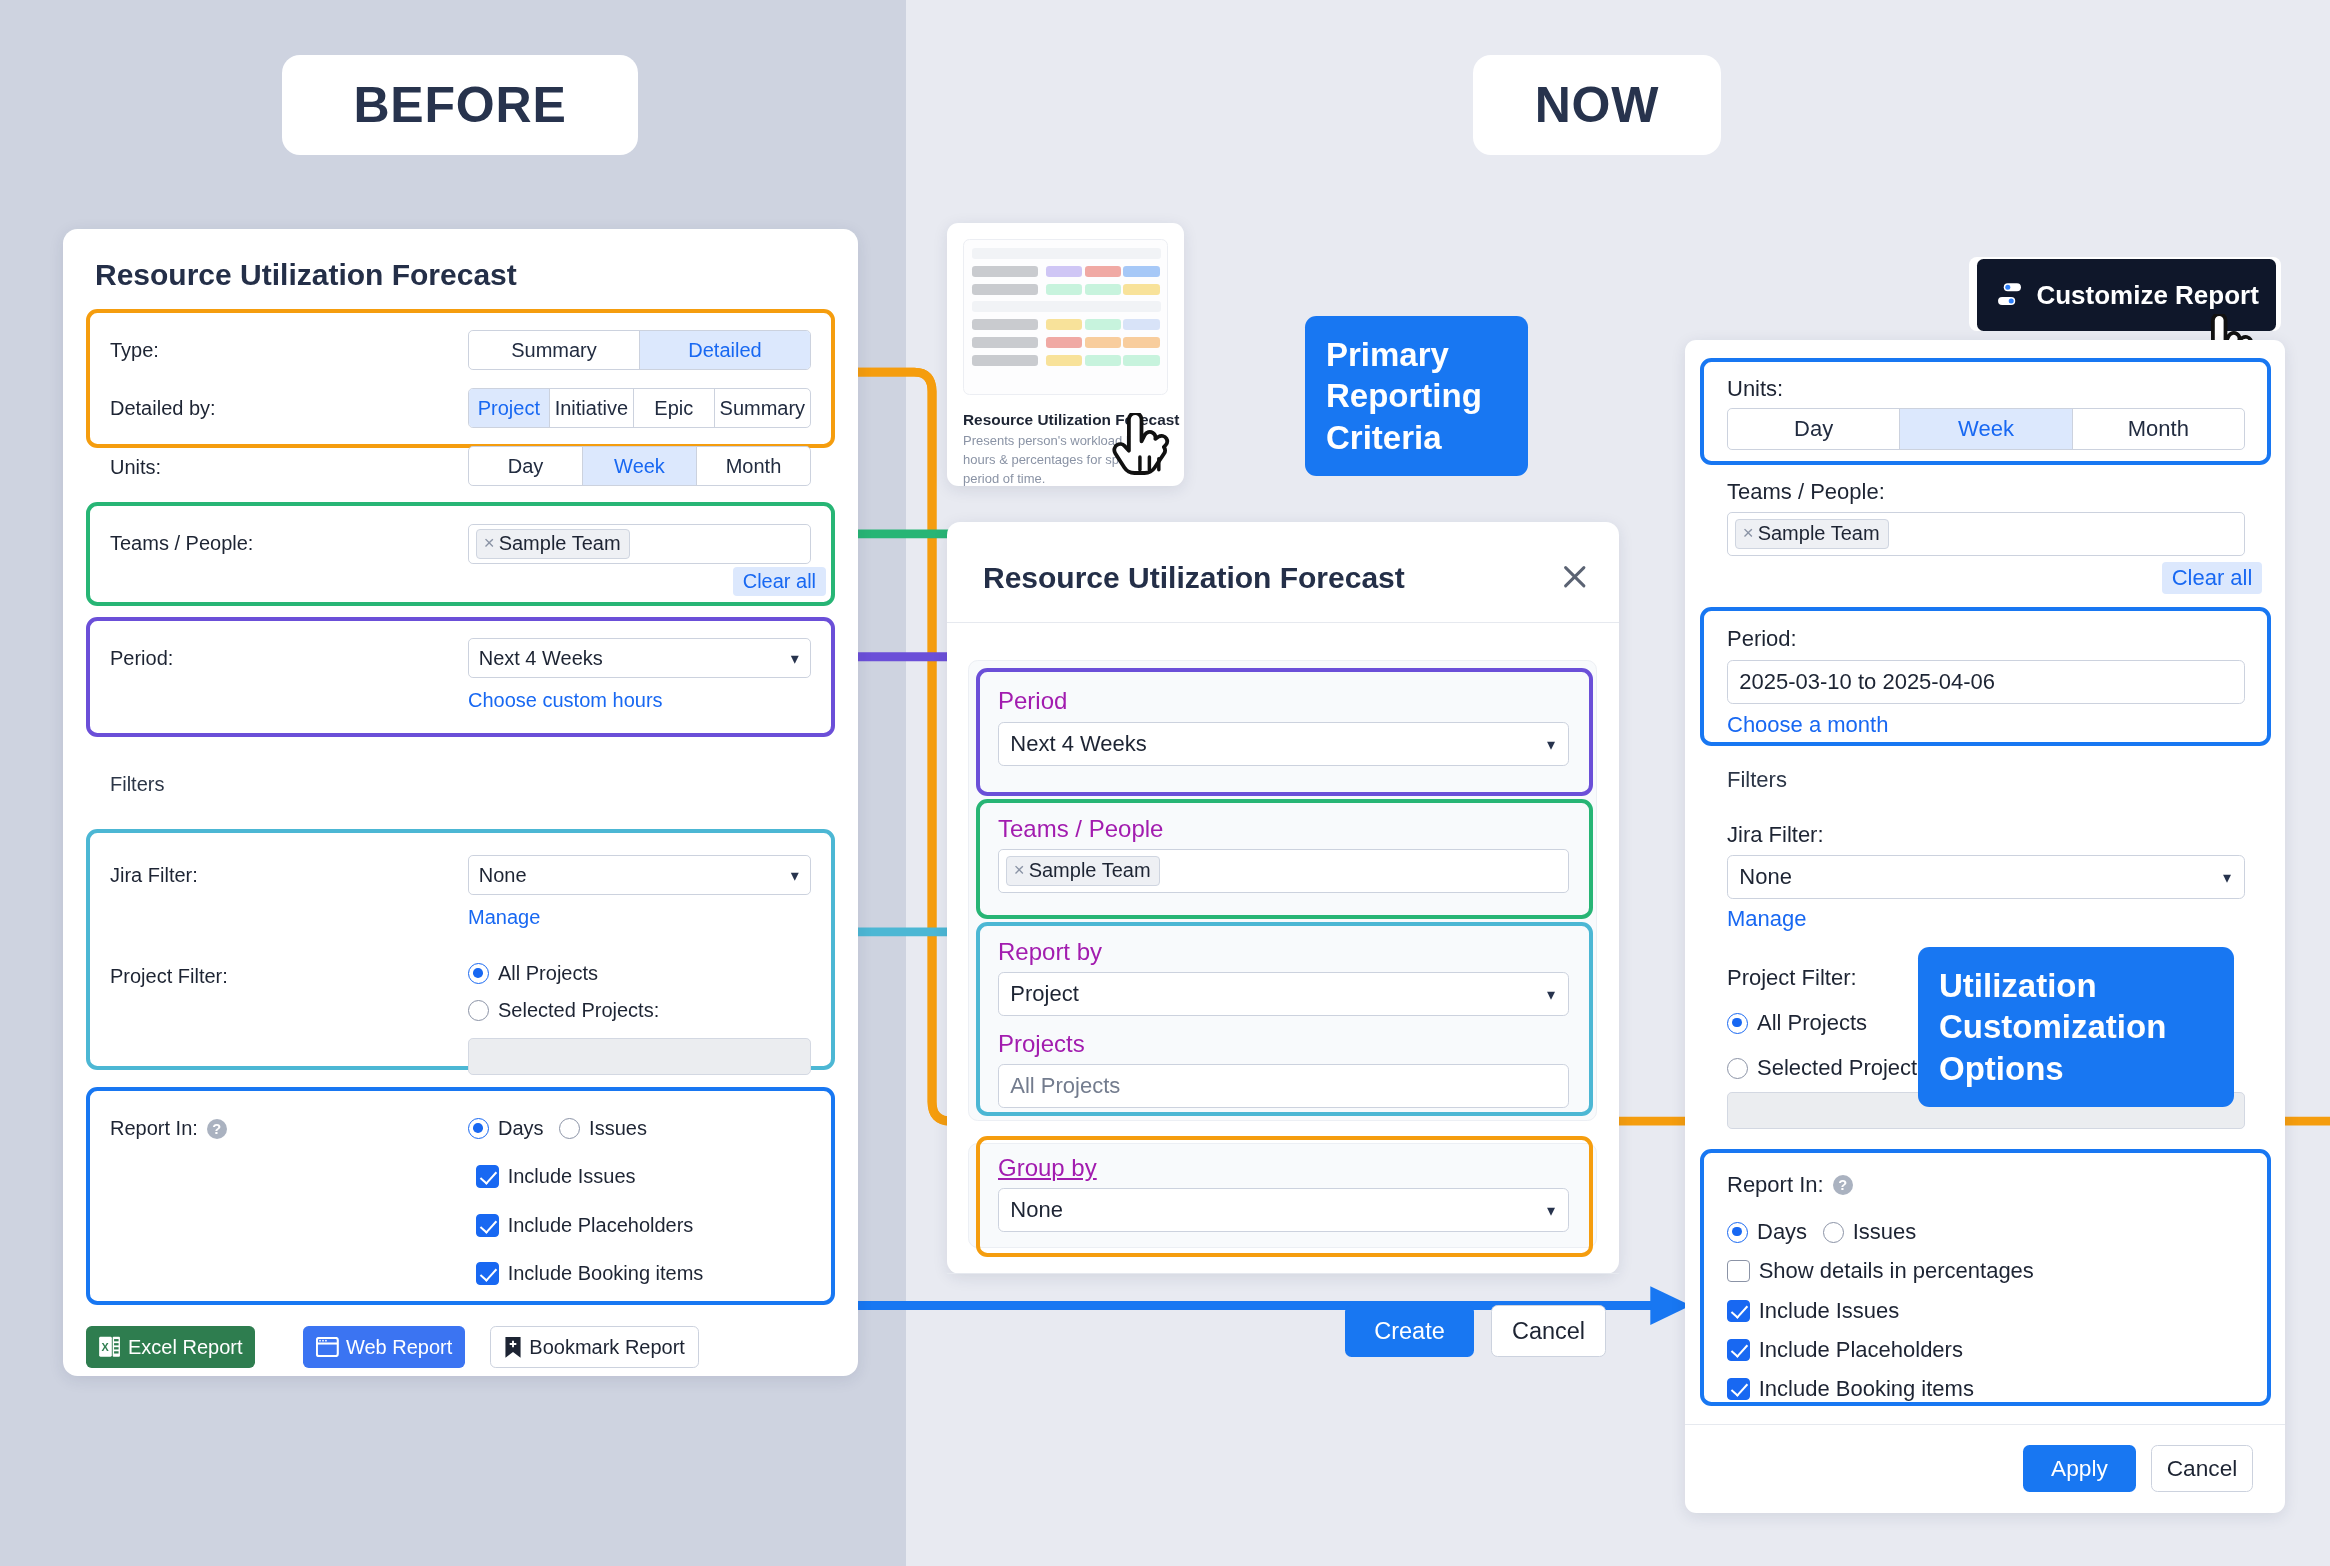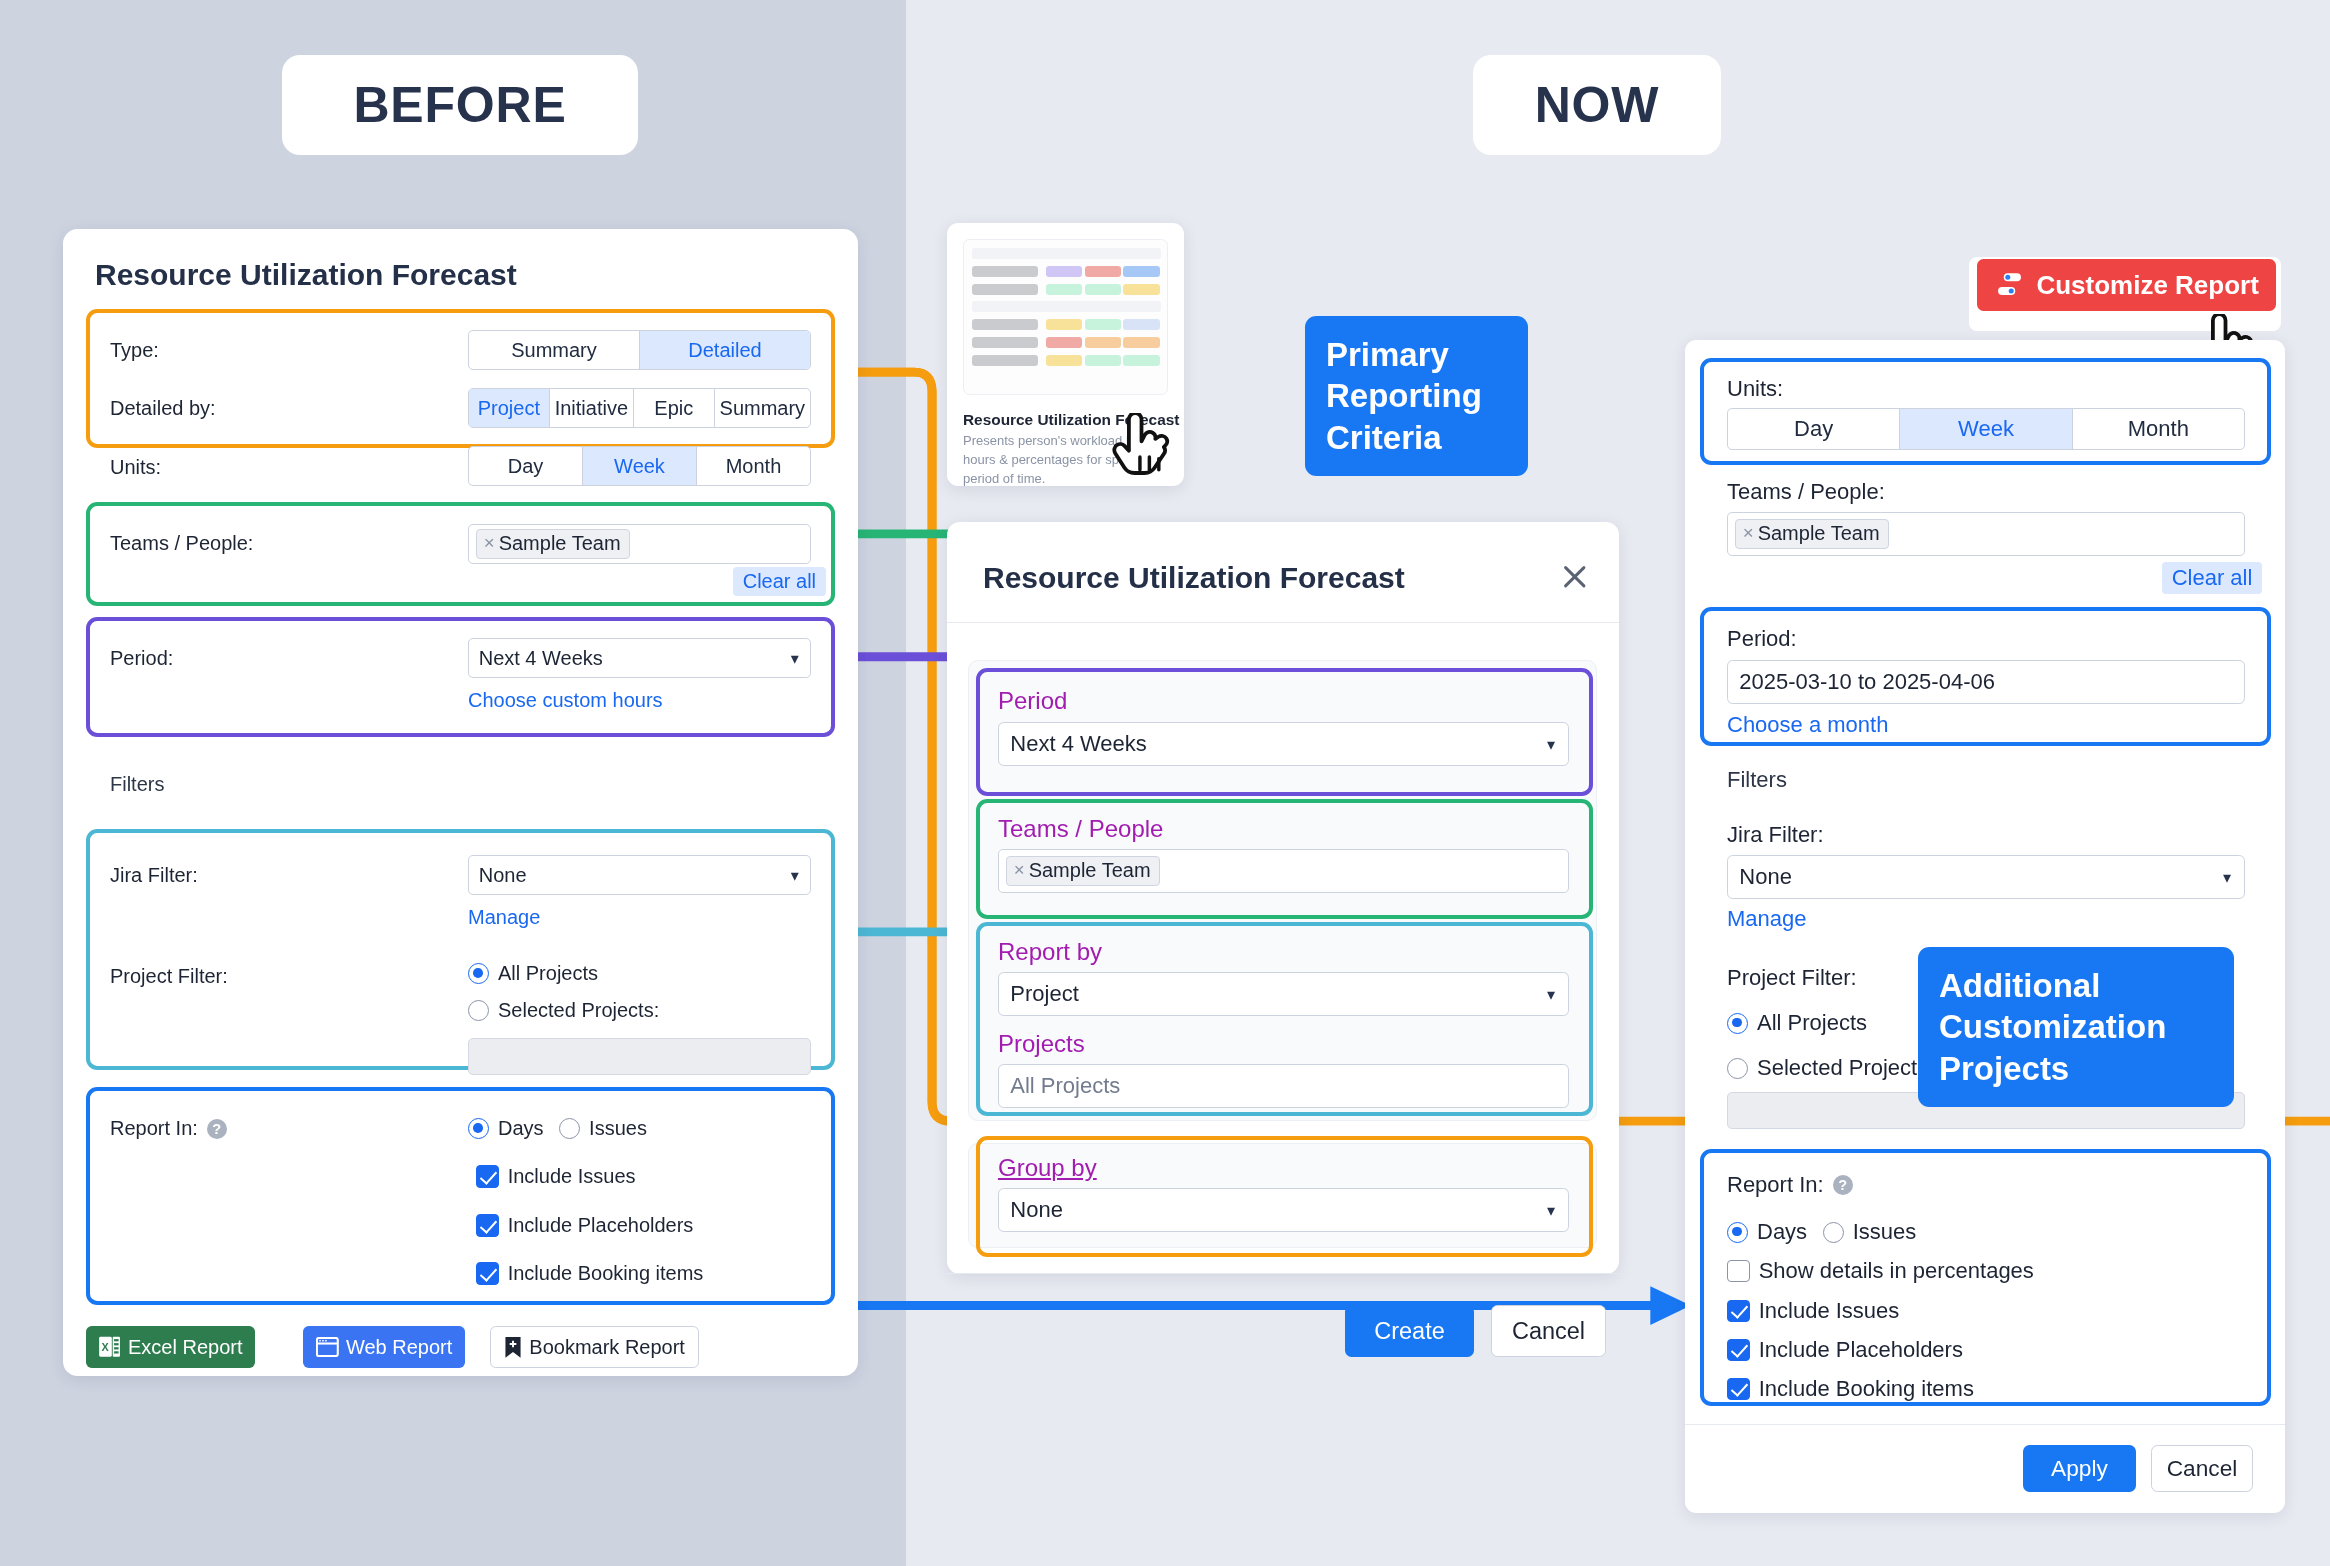--- a/index.html
+++ b/index.html
@@ -142,22 +142,22 @@
   }
   .nseg { display:flex; border:0.8px solid #ccd2de; border-radius:4.9px; overflow:hidden; height:42px; }
   .nseg > div { flex:1; display:flex; align-items:center; justify-content:center;
     font-size:22px; color:#222c40; border-right:0.8px solid #ccd2de; }
   .nseg > div:last-child { border-right:none; }
   .nseg > div.sel { background:#dce8fd; color:#1868f2; }
 
   
   #cust-wrap { position:absolute; left:1969px; top:257px; width:312px; height:74px;
                background:#fff; border-radius:8px; }
-  #cust-btn { position:absolute; left:1977px; top:259px; width:299px; height:52px;
-    background:#ef4444; border-radius:6.5px; color:#fff; font-size:26px; font-weight:bold;
+  #cust-btn { position:absolute; left:1977px; top:259px; width:299px; height:72px;
+    background:#0f172a; border-radius:6.5px; color:#fff; font-size:26px; font-weight:bold;
     display:flex; align-items:center; justify-content:center; gap:11.3px; }
 
   svg.conn { position:absolute; left:0; top:0; width:2330px; height:1566px; pointer-events:none; }
   .cursor { position:absolute; width:63px; height:74px; }
 </style>
 </head>
 <body>
 
 <div class="bg-left"></div>
 <div class="bg-right"></div>
@@ -501,14 +501,14 @@
   <div class="optrow" style="position:absolute; left:42px; top:1036px; font-size:22px;">
     <span class="cbox on"></span>
     <span>Include Booking items</span>
   </div>
 
   <div class="modal-div" style="top:1084px;"></div>
   <div class="mbtn mbtn-primary" style="position:absolute; left:338px; top:1105px; width:113px; height:47px; font-size:22.7px;">Apply</div>
   <div class="mbtn mbtn-ghost" style="position:absolute; left:466px; top:1105px; width:102px; height:47px; font-size:22.7px;">Cancel</div>
 </div>
 
-<div class="callout" id="callout-extra">Additional Customization Projects</div>
+<div class="callout" id="callout-extra">Utilization Customization Options</div>
 
 
 </body></html>

